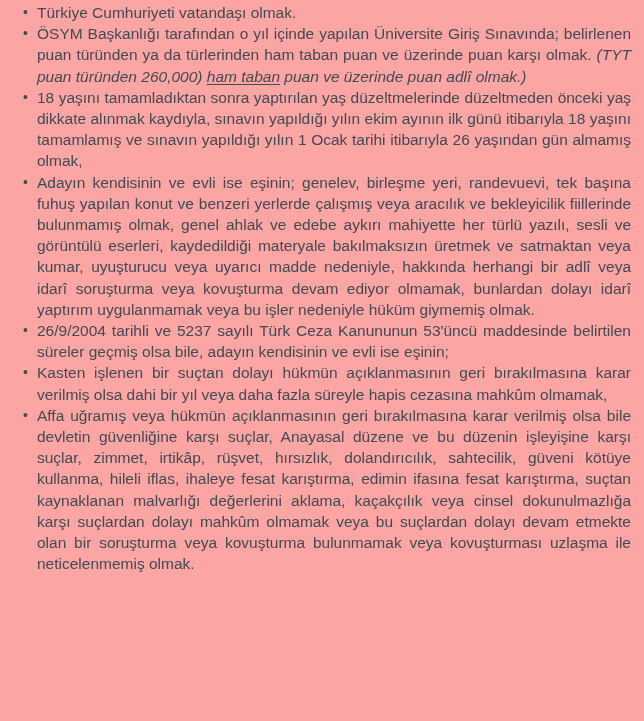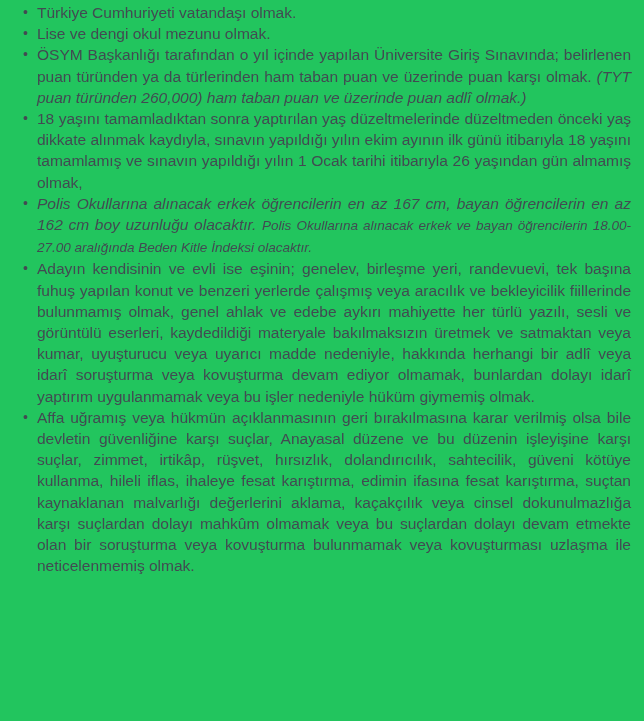--- a/index.html
+++ b/index.html
@@ -6,21 +6,21 @@
     margin: 0;
     padding: 0;
     background: #ffffff;
   }
   .page {
     width: 644px;
     height: 721px;
     box-sizing: border-box;
     padding: 2px 13px 0 22px;
     overflow: hidden;
-    background: #22c55e;
+    background: #fca5a5;
     font-family: "Liberation Sans", "DejaVu Sans", sans-serif;
     font-size: 15.5px;
     line-height: 21.2px;
     color: #424a52;
   }
   ul.req-list {
     margin: 0;
     padding: 0;
     list-style: none;
   }
@@ -35,57 +35,58 @@
     position: absolute;
     left: 1px;
     top: 0;
     font-size: 14px;
     color: #424a52;
   }
   .it {
     font-style: italic;
   }
   .u {
+    text-decoration: underline;
     text-decoration-thickness: 1px;
     text-underline-offset: 2px;
   }
   .small {
     font-size: 13.5px;
   }
 </style>
 </head>
 <body>
 
 <div class="page">
   <ul class="req-list">
 
     <li>
       <span>Türkiye Cumhuriyeti vatandaşı olmak.</span>
     </li>
 
-    <li>
-      <span>Lise ve dengi okul mezunu olmak.</span>
-    </li>
 
     <li>
       <span>ÖSYM Başkanlığı tarafından o yıl içinde yapılan Üniversite Giriş Sınavında; belirlenen puan türünden ya da türlerinden ham taban puan ve üzerinde puan karşı olmak. </span><span class="it">(TYT puan türünden 260,000) </span><span class="it u">ham taban</span><span class="it"> puan ve üzerinde puan adlî olmak.)</span>
     </li>
 
     <li>
       <span>18 yaşını tamamladıktan sonra yaptırılan yaş düzeltmelerinde düzeltmeden önceki yaş dikkate alınmak kaydıyla, sınavın yapıldığı yılın ekim ayının ilk günü itibarıyla 18 yaşını tamamlamış ve sınavın yapıldığı yılın 1 Ocak tarihi itibarıyla 26 yaşından gün almamış olmak,</span>
     </li>
 
-    <li>
-      <span class="it u">Polis Okullarına alınacak erkek öğrencilerin en az 167 cm, bayan öğrencilerin en az 162 cm boy uzunluğu olacaktır. </span><span class="it u small">Polis Okullarına alınacak erkek ve bayan öğrencilerin 18.00-27.00 aralığında Beden Kitle İndeksi olacaktır.</span>
-    </li>
 
     <li>
       <span>Adayın kendisinin ve evli ise eşinin; genelev, birleşme yeri, randevuevi, tek başına fuhuş yapılan konut ve benzeri yerlerde çalışmış veya aracılık ve bekleyicilik fiillerinde bulunmamış olmak, genel ahlak ve edebe aykırı mahiyette her türlü yazılı, sesli ve görüntülü eserleri, kaydedildiği materyale bakılmaksızın üretmek ve satmaktan veya kumar, uyuşturucu veya uyarıcı madde nedeniyle, hakkında herhangi bir adlî veya idarî soruşturma veya kovuşturma devam ediyor olmamak, bunlardan dolayı idarî yaptırım uygulanmamak veya bu işler nedeniyle hüküm giymemiş olmak.</span>
     </li>
 
+    <li>
+      <span>26/9/2004 tarihli ve 5237 sayılı Türk Ceza Kanununun 53'üncü maddesinde belirtilen süreler geçmiş olsa bile, adayın kendisinin ve evli ise eşinin;</span>
+    </li>
 
+    <li>
+      <span>Kasten işlenen bir suçtan dolayı hükmün açıklanmasının geri bırakılmasına karar verilmiş olsa dahi bir yıl veya daha fazla süreyle hapis cezasına mahkûm olmamak,</span>
+    </li>
 
     <li>
       <span>Affa uğramış veya hükmün açıklanmasının geri bırakılmasına karar verilmiş olsa bile devletin güvenliğine karşı suçlar, Anayasal düzene ve bu düzenin işleyişine karşı suçlar, zimmet, irtikâp, rüşvet, hırsızlık, dolandırıcılık, sahtecilik, güveni kötüye kullanma, hileli iflas, ihaleye fesat karıştırma, edimin ifasına fesat karıştırma, suçtan kaynaklanan malvarlığı değerlerini aklama, kaçakçılık veya cinsel dokunulmazlığa karşı suçlardan dolayı mahkûm olmamak veya bu suçlardan dolayı devam etmekte olan bir soruşturma veya kovuşturma bulunmamak veya kovuşturması uzlaşma ile neticelenmemiş olmak.</span>
     </li>
 
   </ul>
 </div>
 
 </body></html>

